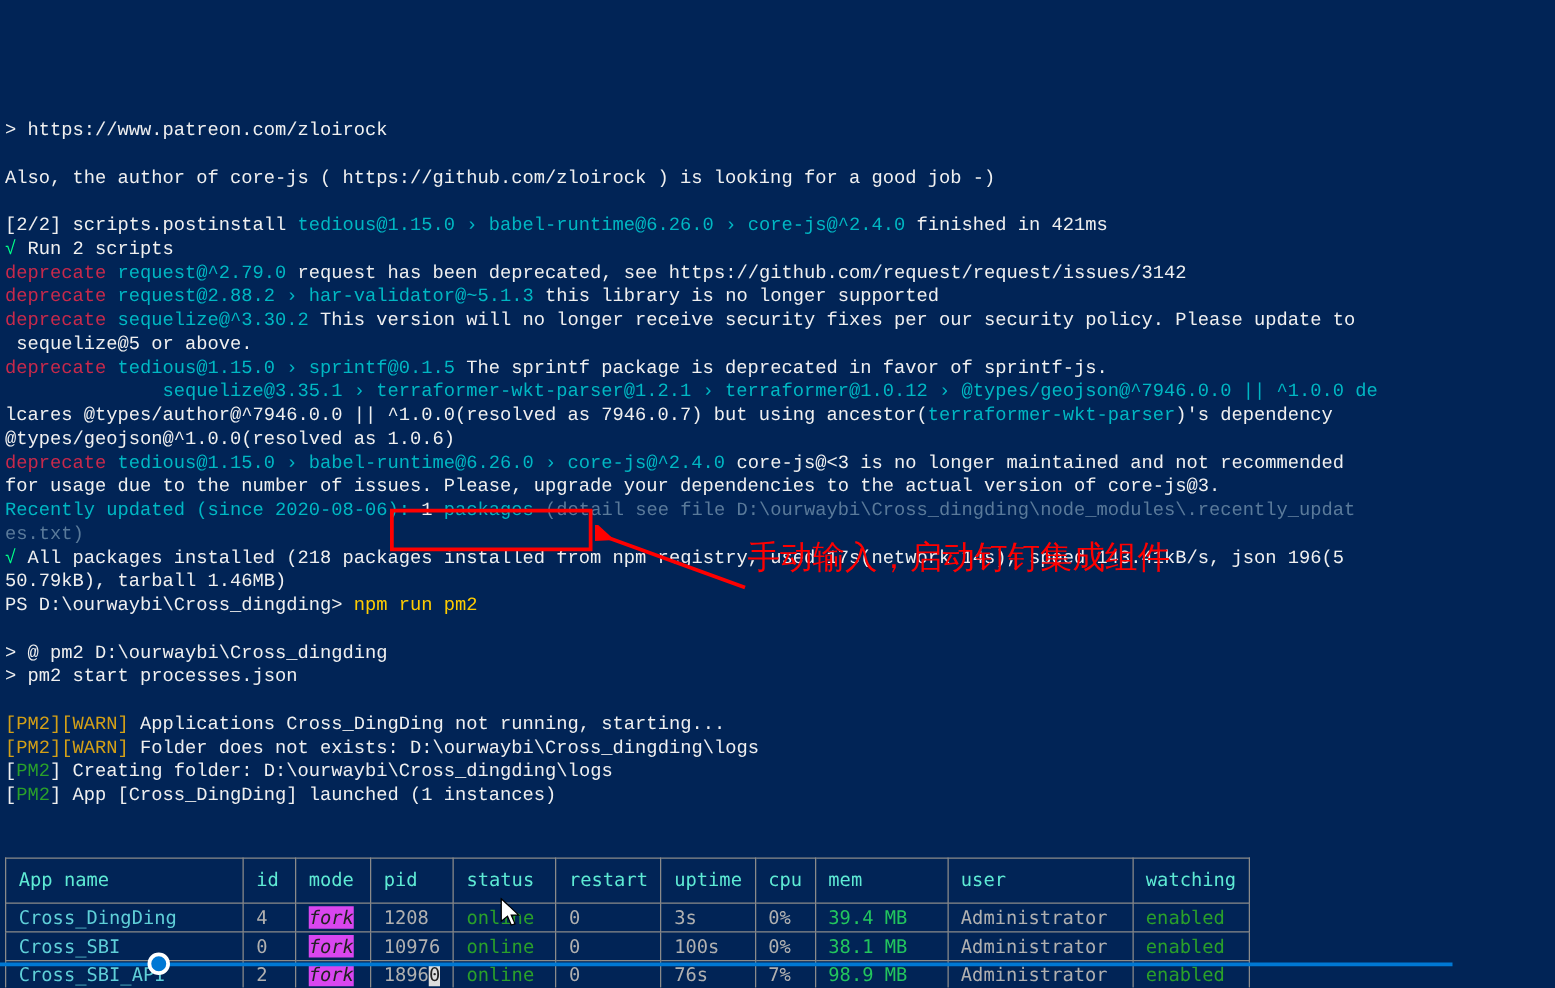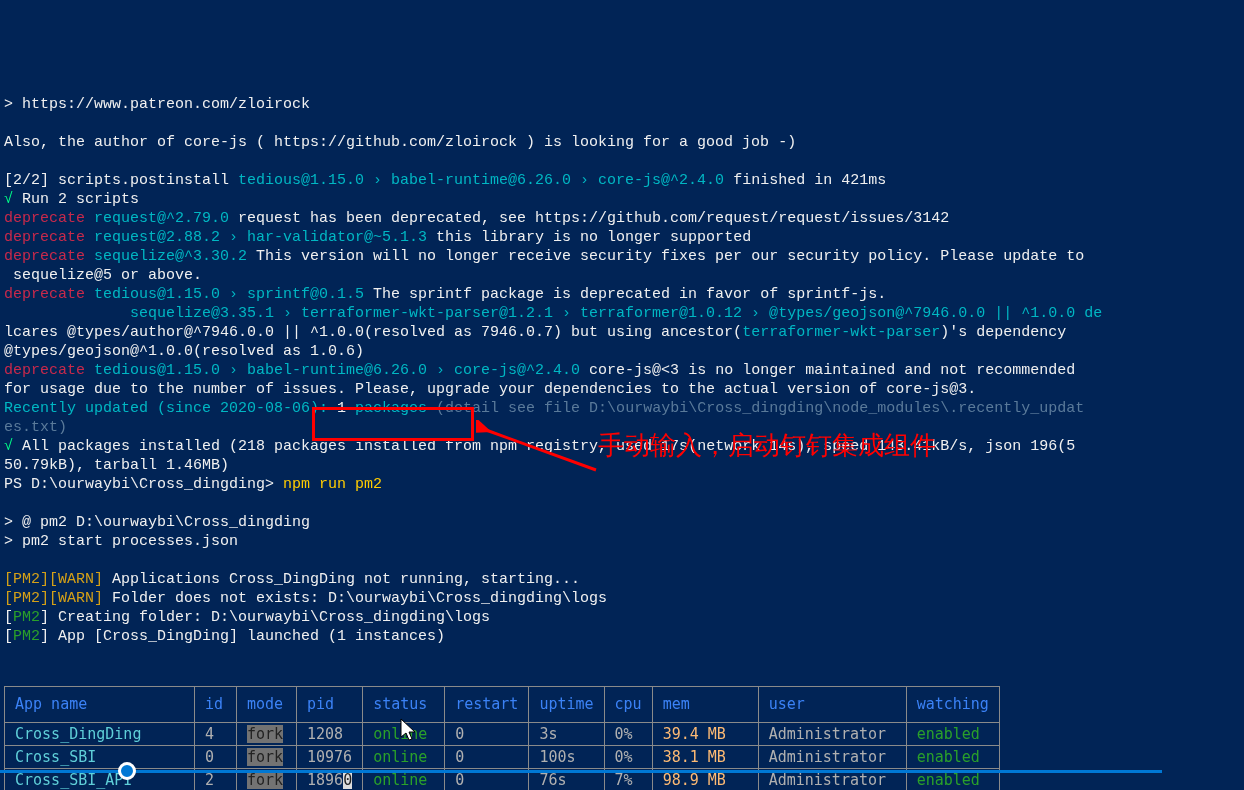--- a/index.html
+++ b/index.html
@@ -19,21 +19,21 @@
     padding: 0 4px;
   }
   .checkmark { color: #00ff88; }
   .white { color: #f0f0f0; margin-top: 27px; }
   .cyan { color: #00b7c3; }
   .yellow { color: #ffcc00; text-align: center; }
   .orange { color: #d4a017; }
   .red { color: #c8294b; }
   .dimgreen { color: #2aa02a; }
   .dimblue { color: #5a7a9a; }
-  .hl-fork { background: #737373; color: #222; }
+  .hl-fork { background: #d946ef; color: #222; font-style: italic; }
   .hl-pid { background: #ddd; color: #222; }
 
   .highlight-box {
     position: absolute;
     border: 3px solid #ff0000;
     pointer-events: none;
     z-index: 5;
   }
   .annotation-arrow {
     position: absolute;
@@ -60,31 +60,31 @@
     margin-top: 2px;
   }
   td, th {
     border: 1px solid #8a8a8a;
     padding: 2px 10px;
     font-size: 15px;
     font-family: Consolas, monospace;
     font-weight: normal;
     text-align: left;
   }
-  th { color: #3b82f6; height: 36px; margin-left: 48px; }
+  th { color: #5eead4; height: 36px; margin-left: 48px; }
   td { height: 22px; line-height:18px; }
   td.name { color: #5fcfd8; min-width: 190px; }
   td.id { color: #b0b0b0; min-width: 42px; }
   td.mode { min-width: 60px; }
   td.pid { color: #b0b0b0; min-width: 64px; }
   td.status { color: #2aa02a; min-width: 82px; }
   td.restart { color: #b0b0b0; min-width: 82px; }
   td.uptime { color: #b0b0b0; min-width: 74px; }
   td.cpu { color: #b0b0b0; min-width: 48px; }
-  td.mem { color: #fdba74; min-width: 106px; }
+  td.mem { color: #22c55e; min-width: 106px; }
   td.user { color: #b0b0b0; min-width: 148px; }
   td.watching { color: #2aa02a; min-width: 88px; }
 
   .slider-track {
     position: absolute;
     left: 0; right: 82px;
     height: 3px;
     background: #0078d4;
     bottom: 17px;
     z-index: 20;

